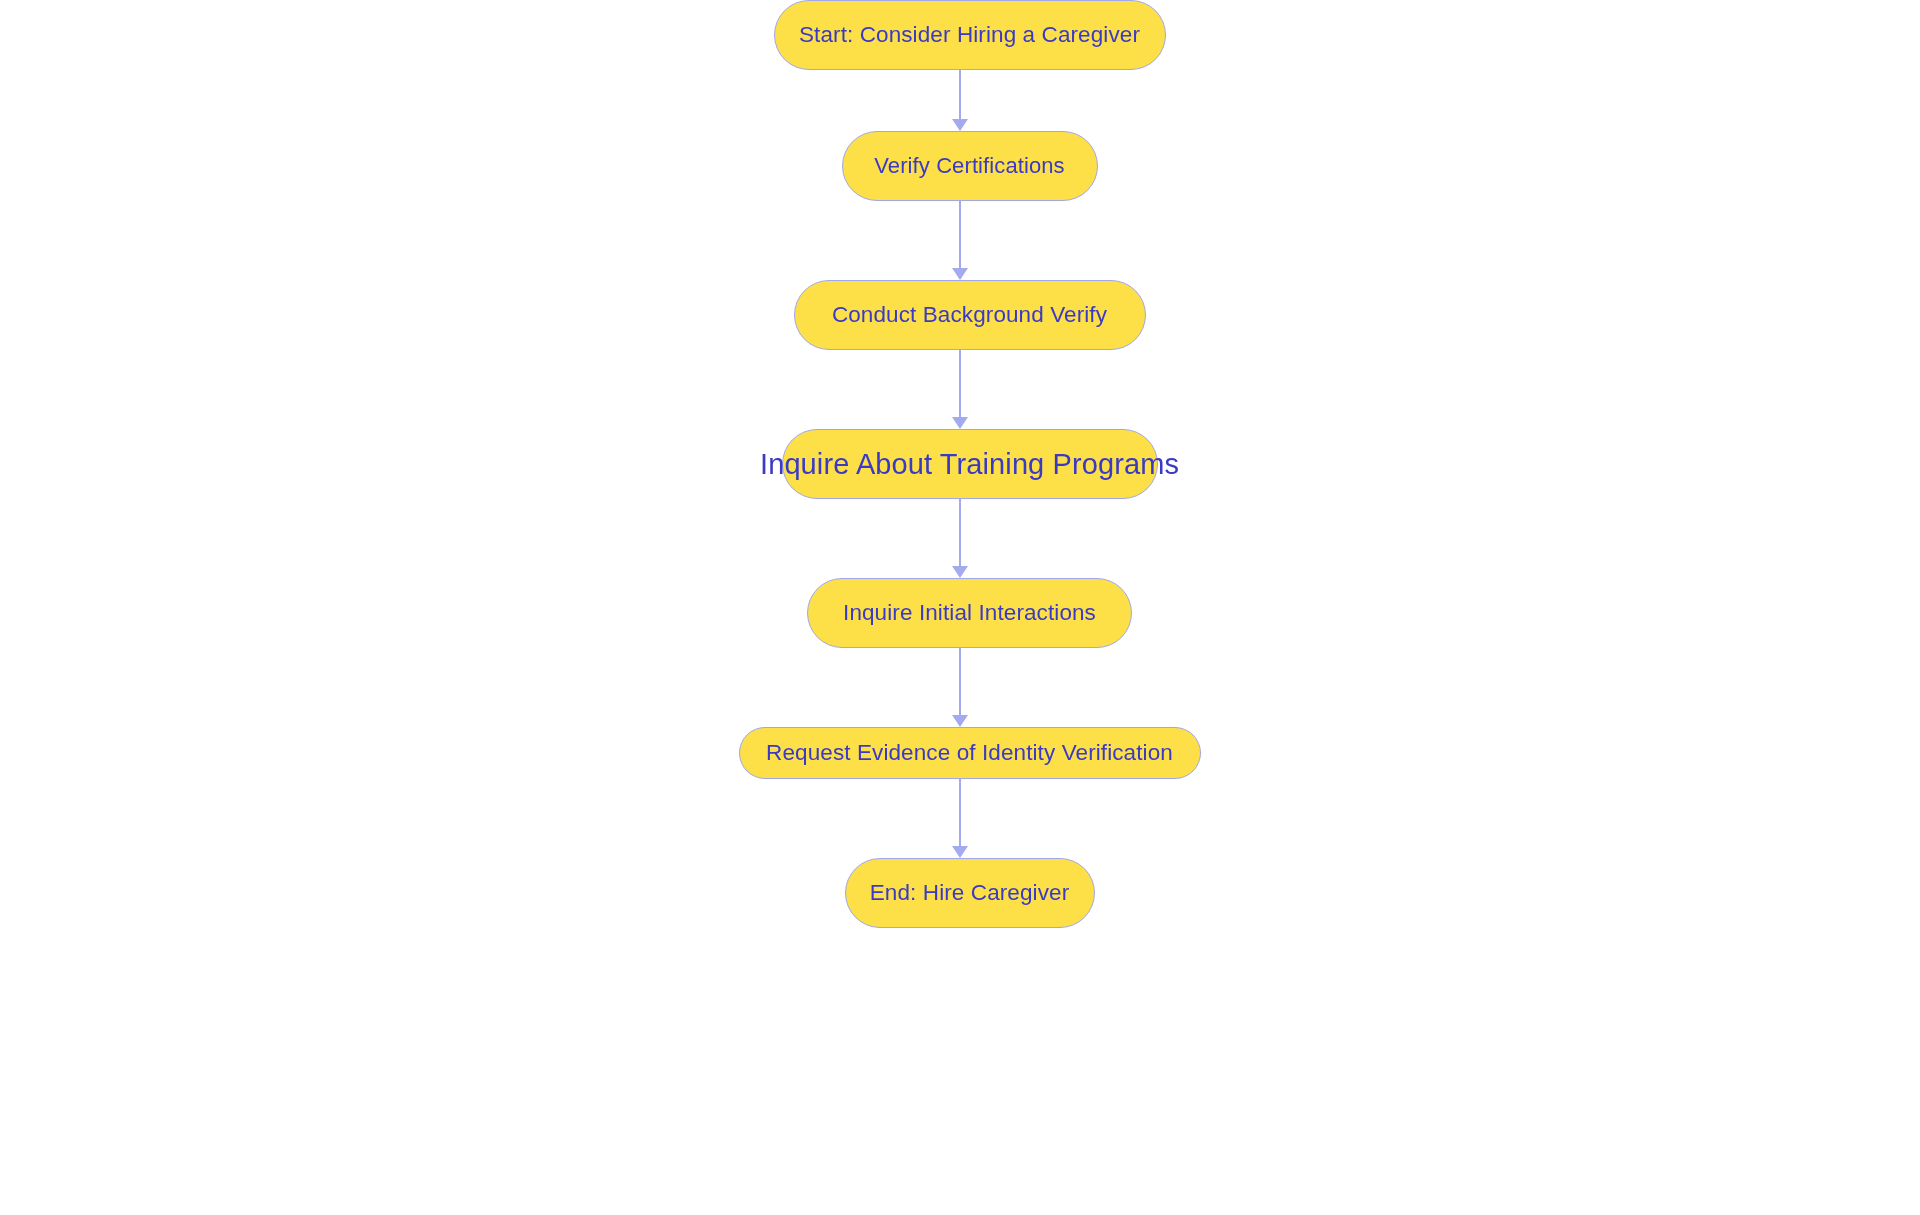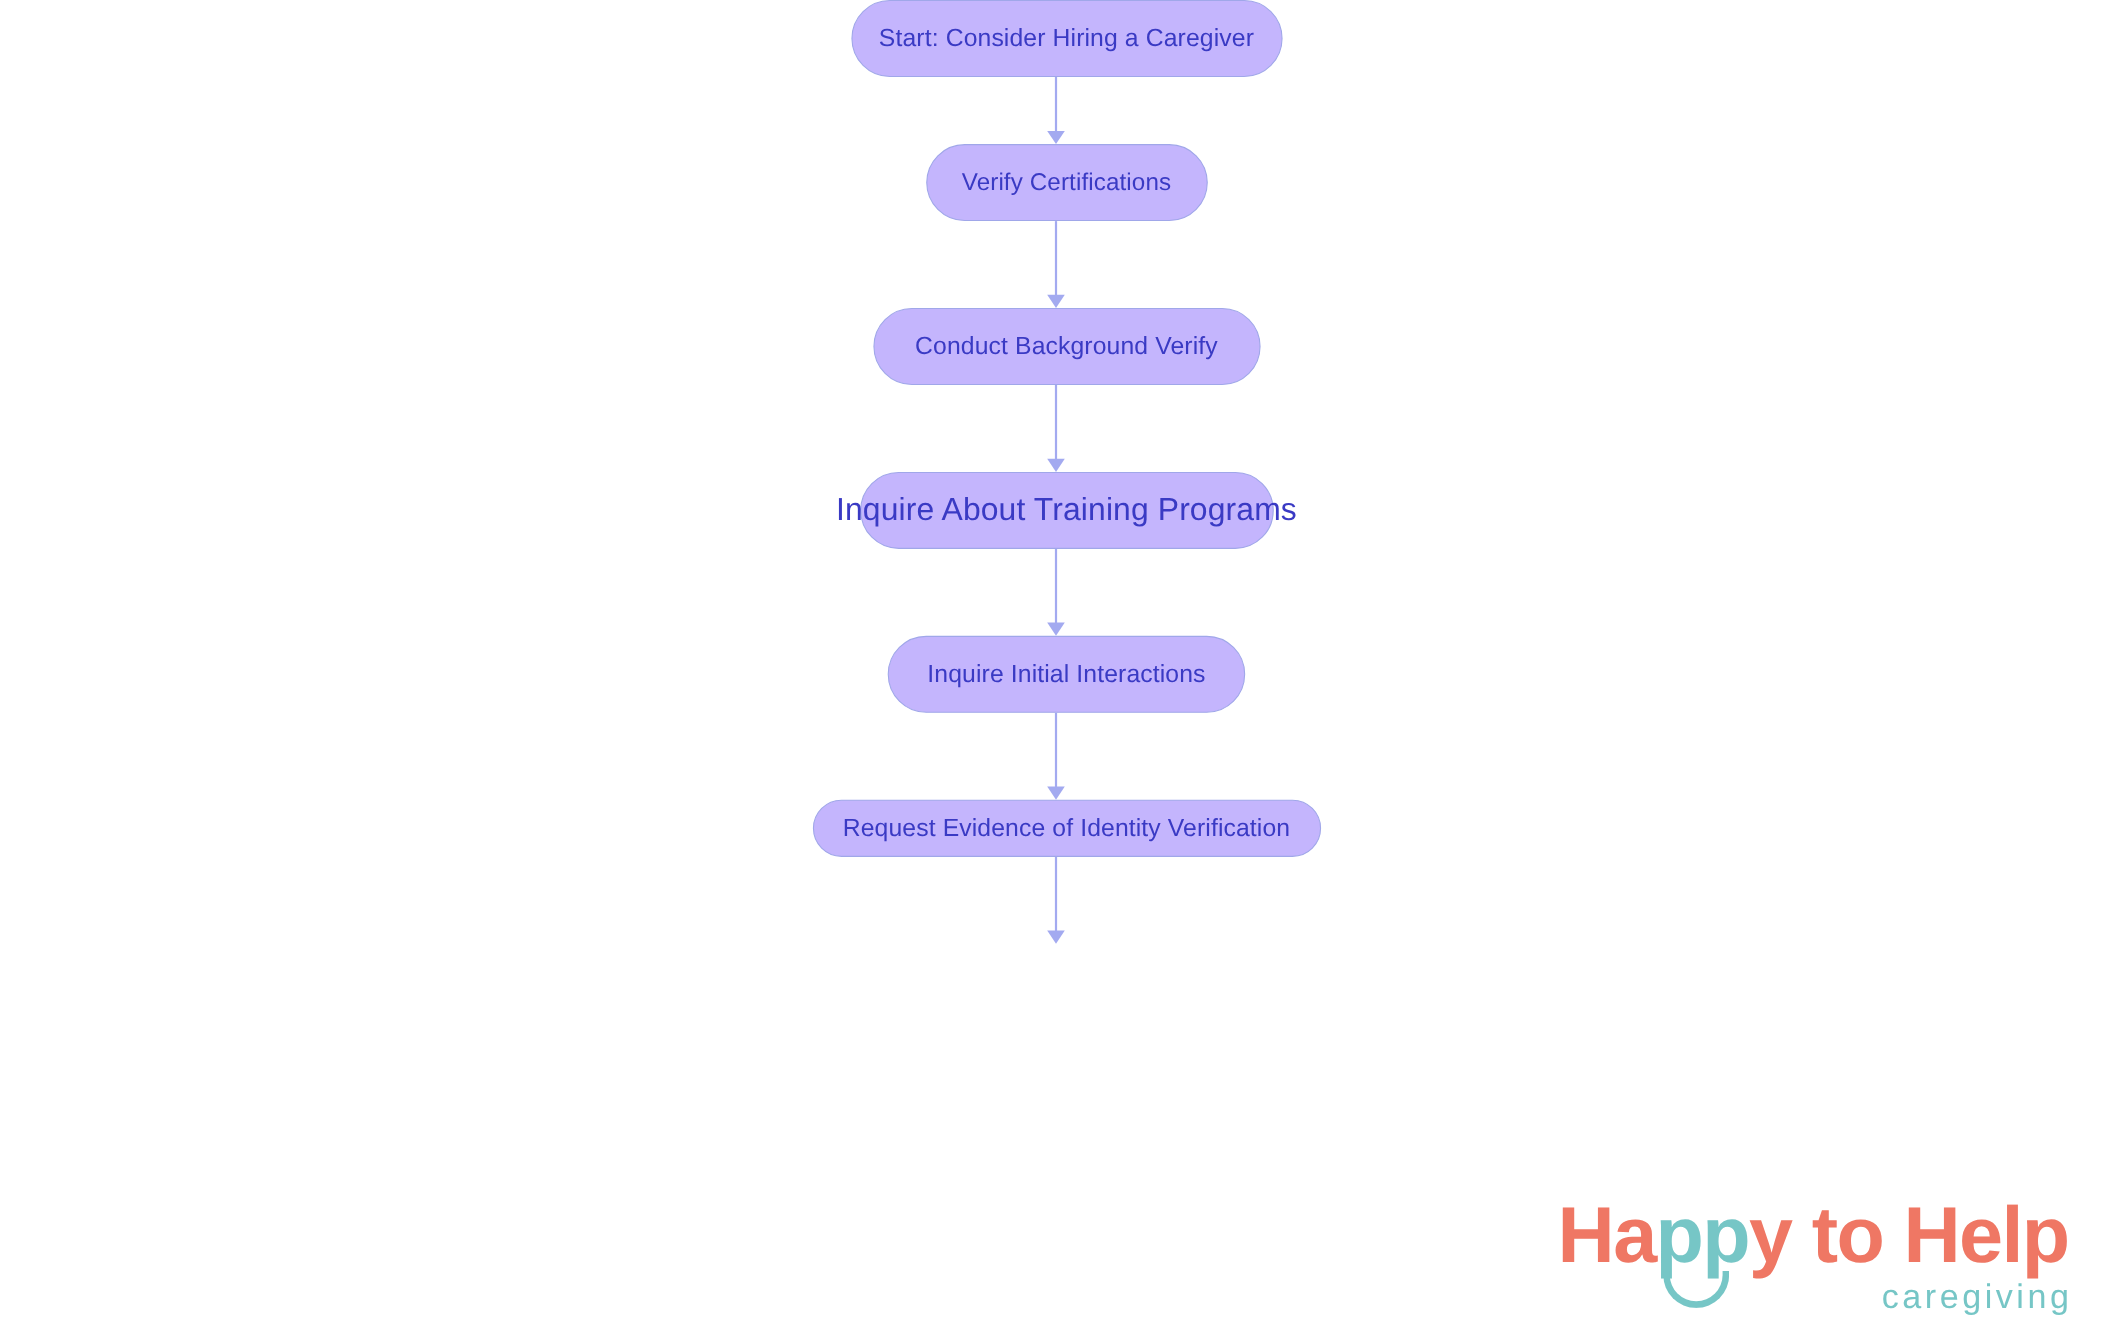--- a/index.html
+++ b/index.html
@@ -30,21 +30,21 @@
     top: 0;
     width: 1920px;
     height: 1090px;
     display: flex;
     flex-direction: column;
     align-items: center;
   }
 
   .node {
     box-sizing: border-box;
-    background: #c4b5fd;
+    background: #fde047;
     border: 1.5px solid #a0a7e9;
     border-radius: 9999px;
     color: #3a3ac4;
     display: flex;
     align-items: center;
     justify-content: center;
     text-align: left;
     white-space: nowrap;
     letter-spacing: 0.1px;
     font-weight: 400;
@@ -195,22 +195,20 @@
 
     <div class="node n5">
       <span class="node-label">Request Evidence of Identity Verification</span>
     </div>
 
     <div class="connector c5">
       <div class="conn-line"></div>
       <div class="conn-head"></div>
     </div>
 
+    <div class="node n6">
+      <span class="node-label">End: Hire Caregiver</span>
+    </div>
 
   </div>
 
-  <div class="logo">
-    <div class="logo-wordmark"><span class="lg-coral">Ha</span><span class="lg-teal">pp</span><span class="lg-coral">y to Help</span></div>
-    <div class="logo-smile"></div>
-    <div class="logo-sub">caregiving</div>
-  </div>
 
 </div>
 
 </body></html>

